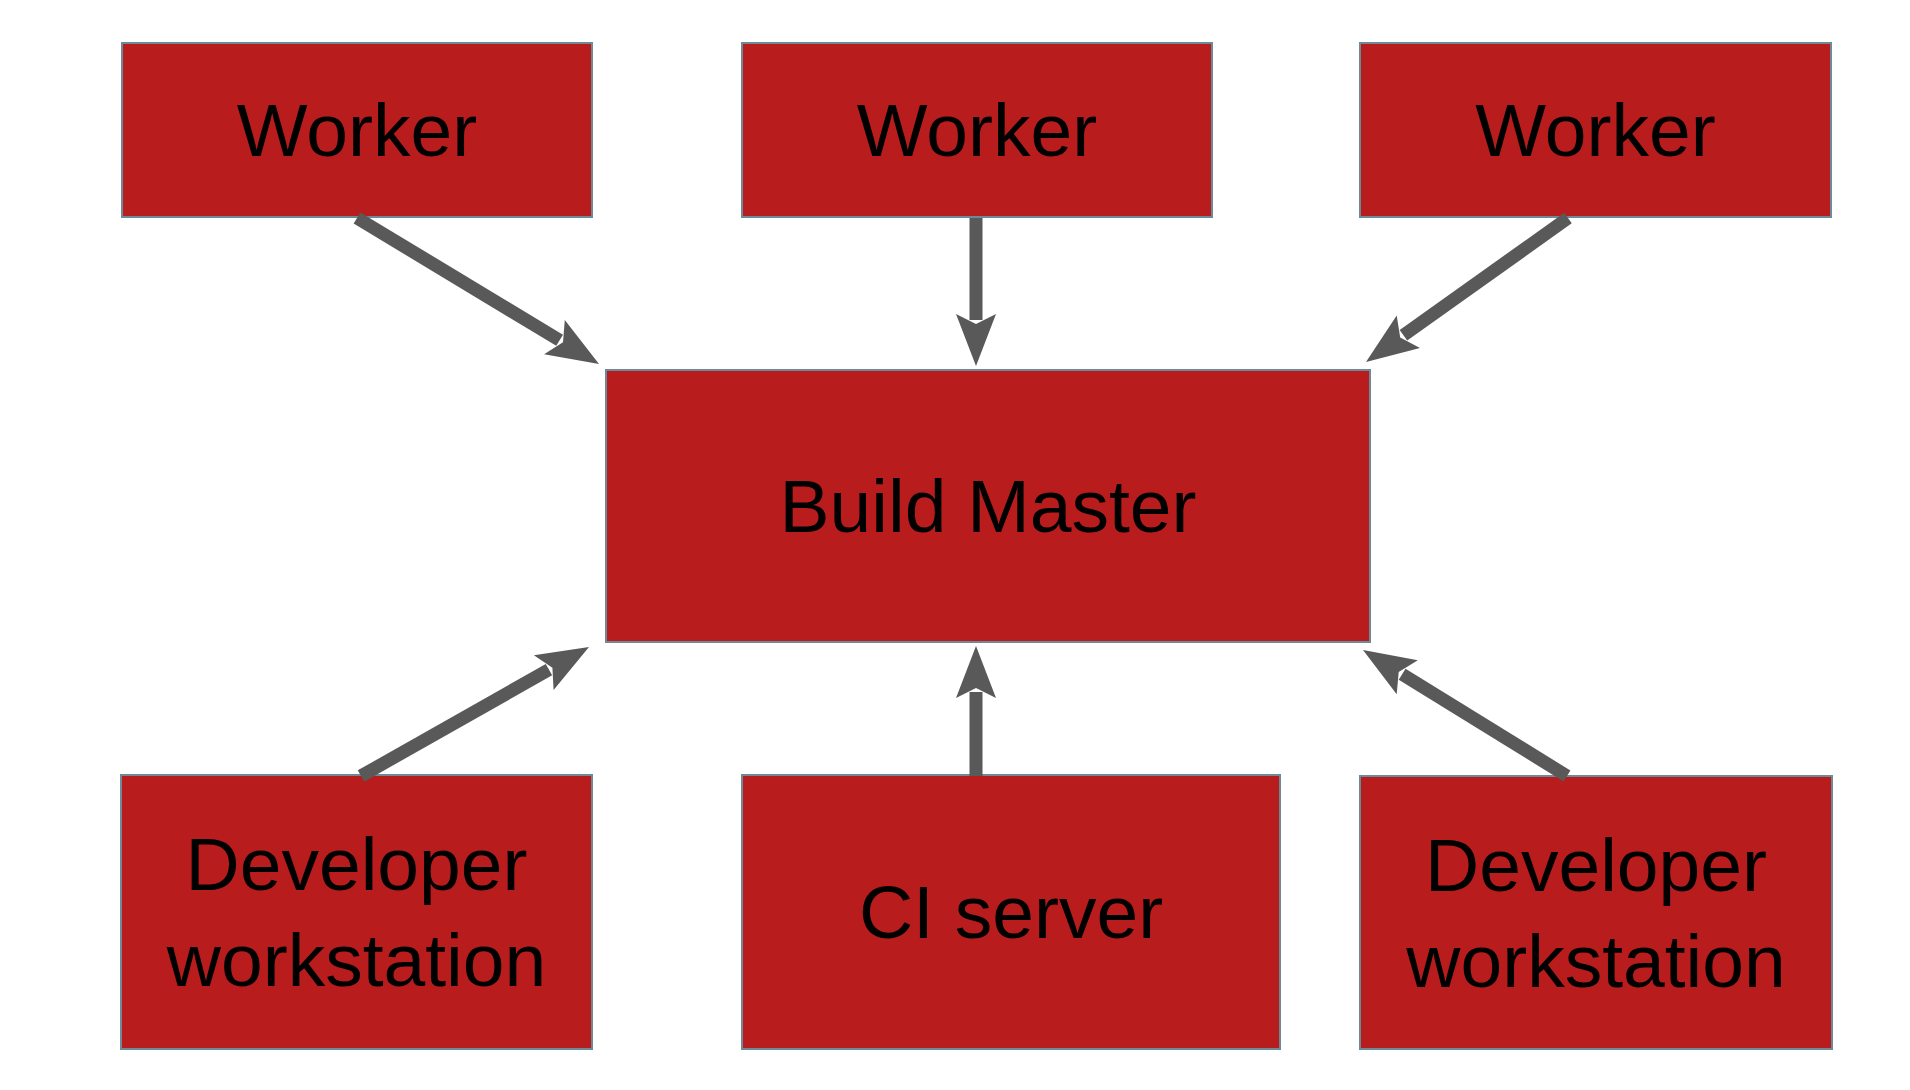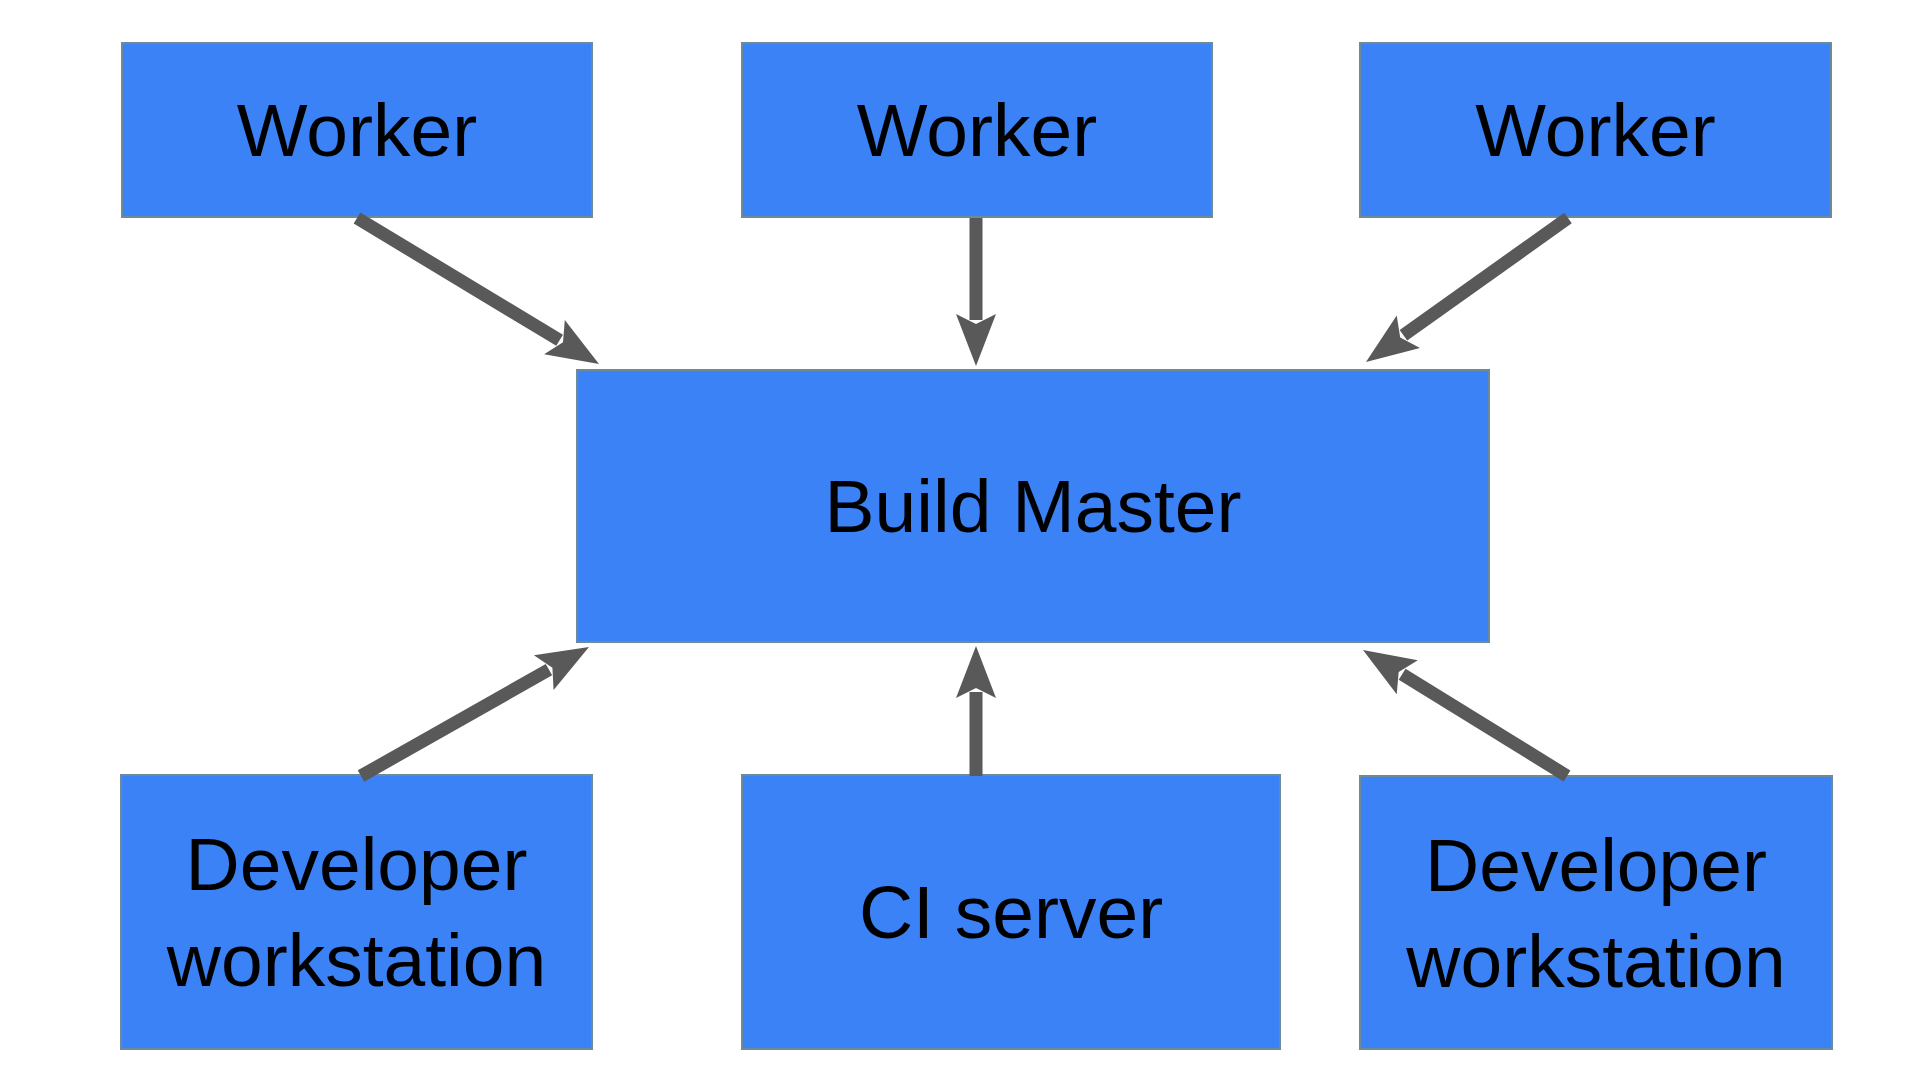--- a/index.html
+++ b/index.html
@@ -7,36 +7,36 @@
     position: relative;
     width: 1910px;
     height: 1090px;
     background: #ffffff;
     overflow: hidden;
     font-family: "Liberation Sans", sans-serif;
   }
   .node {
     position: absolute;
     box-sizing: border-box;
-    background: #3b82f6;
+    background: #b91c1c;
     border: 2px solid #6d8a99;
     display: flex;
     align-items: center;
     justify-content: center;
     text-align: center;
     color: #000000;
     font-size: 75px;
     line-height: 1.28;
     padding: 0 24px;
   }
   
   .n-worker-1      { left: 121px;  top: 42px;  width: 472px; height: 176px; }
   .n-worker-2      { left: 741px;  top: 42px;  width: 472px; height: 176px; }
   .n-worker-3      { left: 1359px; top: 42px;  width: 473px; height: 176px; }
-  .n-build-master  { left: 576px;  top: 369px; width: 914px; height: 274px; }
+  .n-build-master  { left: 605px;  top: 369px; width: 766px; height: 274px; }
   .n-dev-left      { left: 120px;  top: 774px; width: 473px; height: 276px; }
   .n-ci-server     { left: 741px;  top: 774px; width: 540px; height: 276px; }
   .n-dev-right     { left: 1359px; top: 775px; width: 474px; height: 275px; }
   .arrows {
     position: absolute;
     left: 0; top: 0;
     width: 1910px;
     height: 1090px;
     pointer-events: none;
   }

